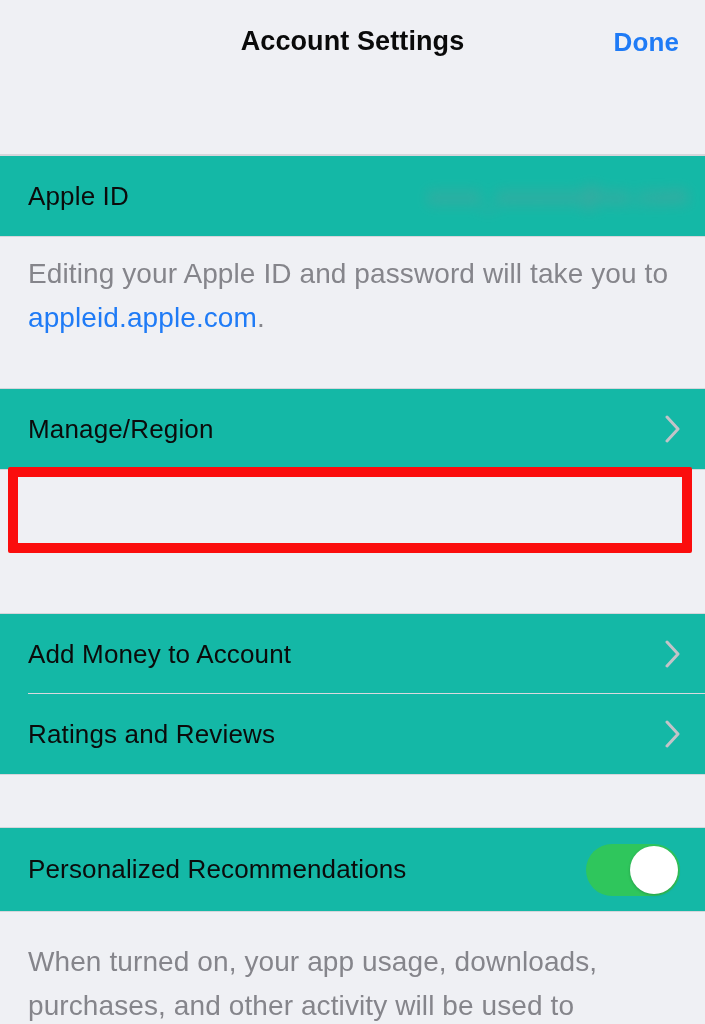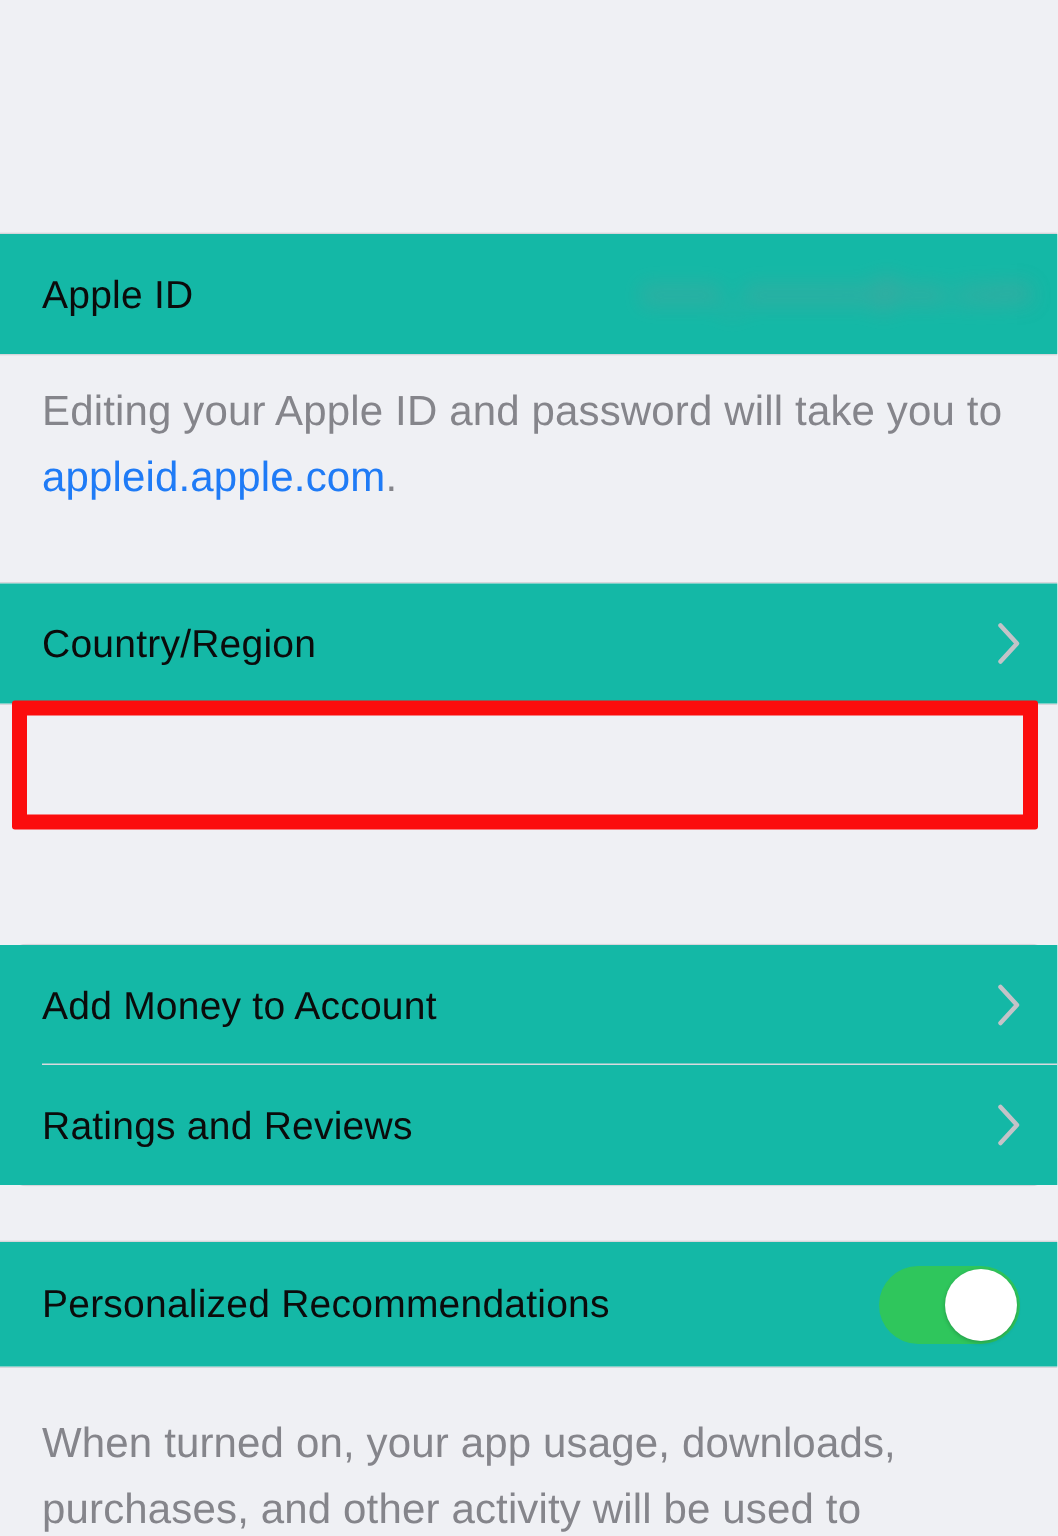--- a/index.html
+++ b/index.html
@@ -167,45 +167,49 @@
     border-radius: 2px;
     pointer-events: none;
     z-index: 30;
   }
 </style>
 </head>
 <body>
 
 <div class="screen">
 
+  <div class="nav-bar">
+    <div class="nav-title">Account Settings</div>
+    <div class="nav-done">Done</div>
+  </div>
 
   <div class="group" style="top:155px;">
     <div class="row">
       <span class="row-label">Apple ID</span>
       <span class="row-value-blurred">xxxx_xxxxxx@xx.com</span>
     </div>
   </div>
 
   <div class="footer-text" style="top:252px;">
     <span>Editing your Apple ID and password will take you to </span><span class="footer-link">appleid.apple.com</span><span>.</span>
   </div>
 
   <div class="group" style="top:388px;">
 
     <div class="row">
-      <span class="row-label">Country/Region</span>
+      <span class="row-label">Manage/Region</span>
       <span class="chevron">
         <svg width="16" height="28" viewBox="0 0 16 28" fill="none">
           <path d="M2 2 L13 14 L2 26" stroke="#c3c3c8" stroke-width="3" stroke-linecap="round" stroke-linejoin="round"></path>
         </svg>
       </span>
     </div>
   </div>
 
-  <div class="group" style="top:629px;border-radius:19px;">
+  <div class="group" style="top:613px;">
     <div class="row">
       <span class="row-label">Add Money to Account</span>
       <span class="chevron">
         <svg width="16" height="28" viewBox="0 0 16 28" fill="none">
           <path d="M2 2 L13 14 L2 26" stroke="#c3c3c8" stroke-width="3" stroke-linecap="round" stroke-linejoin="round"></path>
         </svg>
       </span>
       <div class="row-sep"></div>
     </div>
 

